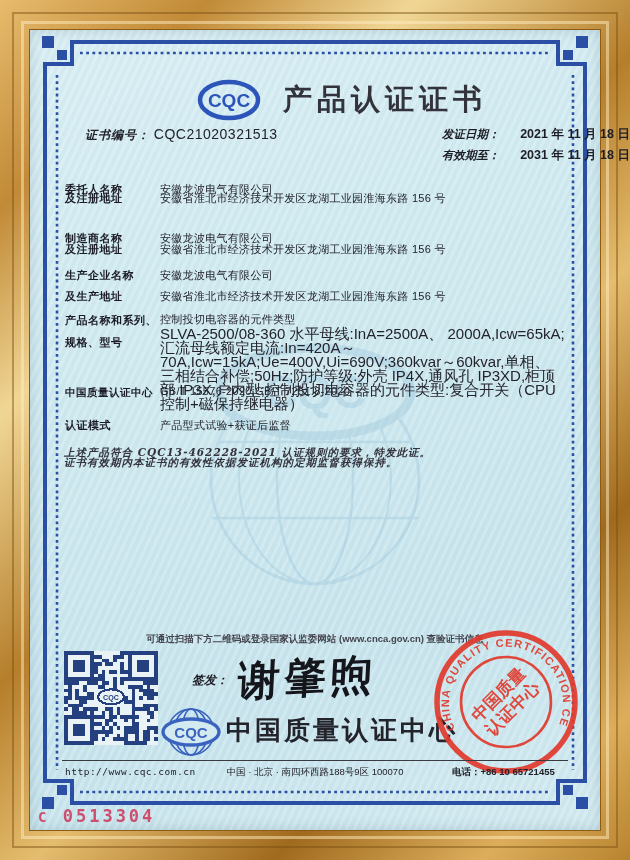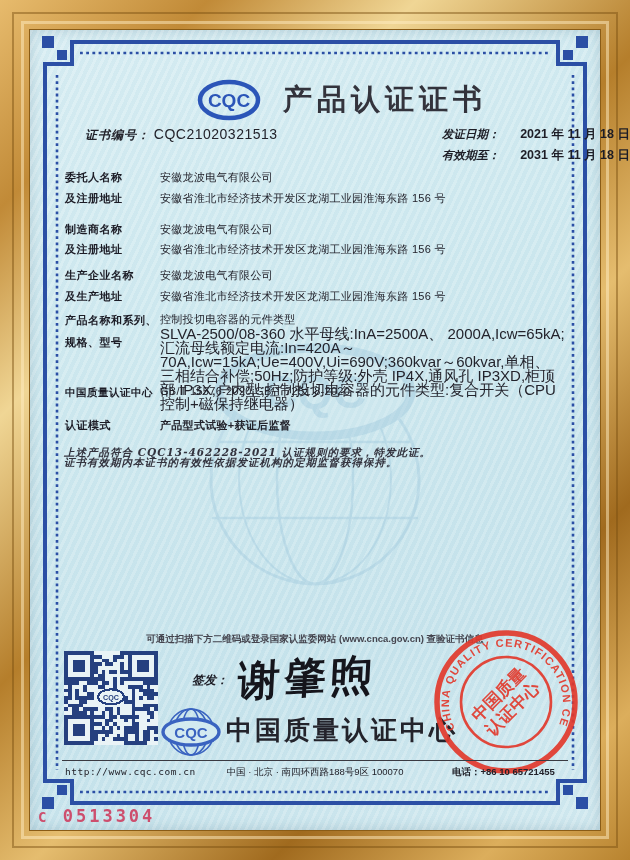--- a/index.html
+++ b/index.html
@@ -27,32 +27,32 @@
   .certline .lbl { font-weight:bold; letter-spacing:1px; }
   .certline .val { font-family:"Liberation Sans", sans-serif; font-style:normal; font-size:14px; letter-spacing:.5px; }
 
   .dates { left:442px; top:124px; width:150px; font-size:11.5px; color:#1d1d26; line-height:21px; white-space:nowrap; }
   .dates .lbl { font-weight:bold; }
   .dates .val { font-weight:bold; font-style:normal; font-family:"Liberation Sans", sans-serif; font-size:12.5px;margin-left:17px; }
 
   .flabel { font-size:11px; font-weight:bold; color:#1c1c26; letter-spacing:.5px; white-space:nowrap; }
   .fvalue { font-size:11px; color:#23232c; letter-spacing:.3px; white-space:nowrap; }
   .row-l { left:65px; } .row-v { left:160px; }
-  .r1 { top:170px; } .r2 { top:191px; }
-  .r3 { top:222px; } .r4 { top:242px; }
+  .r1 { top:182px; } .r2 { top:191px; }
+  .r3 { top:231px; } .r4 { top:242px; }
   .r5 { top:268px; } .r6 { top:289px; }
 
   .prod-l1 { left:65px; top:313px; }
   .prod-l2 { left:65px; top:335px;text-align:center; }
   .prod-name { left:160px; top:312px; }
   .prod-spec { left:160px; top:327px; width:408px; font-size:15px; line-height:14px; color:#23232c; white-space:normal; }
   .std-l { left:65px; top:386px; font-size:10.5px; }
   .std-v { left:160px; top:385px; }
   .mode-l { left:65px; top:418px;text-align:right; }
-  .mode-v { left:160px; top:418px; font-weight:bold; }
+  .mode-v { left:160px; top:418px; font-weight:normal; }
 
   .stmt { left:64px; font-size:10.5px; color:#33333e; letter-spacing:1px; font-weight:bold; white-space:nowrap; }
   .stmt1 { top:446px; } .stmt2 { top:456px; }
 
   .verify { left:135px; top:633px; width:360px; text-align:center; font-size:9.5px; color:#44444e; font-weight:bold; white-space:nowrap; }
 
   .qr { left:64px; top:651px; }
 
   .signlbl { left:192px; top:672px; font-size:12px; font-weight:bold; color:#1d1d26; }
   .signature { left:238px; top:650px; font-size:42px; font-weight:bold; color:#15151c;

